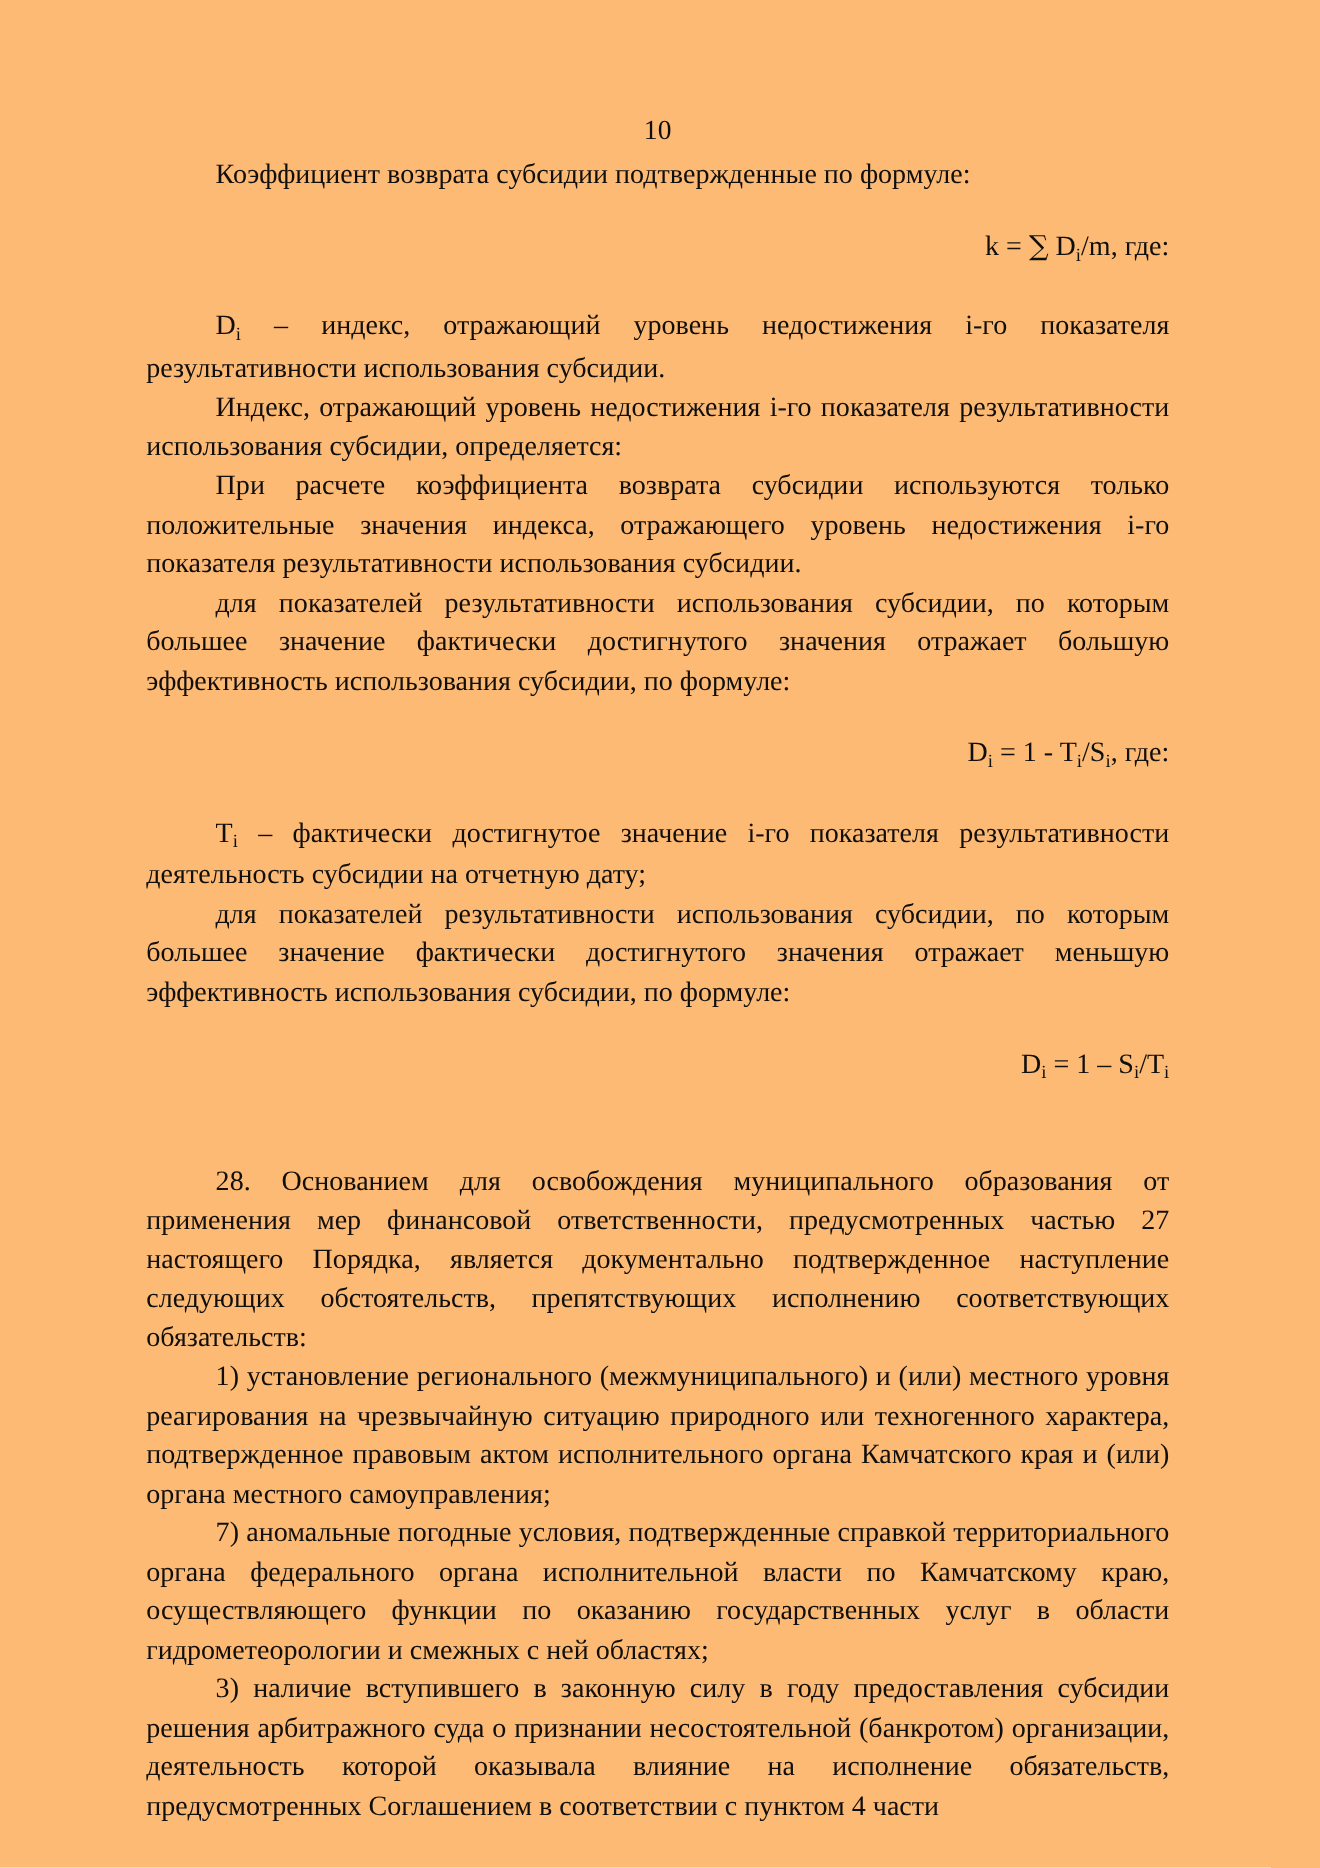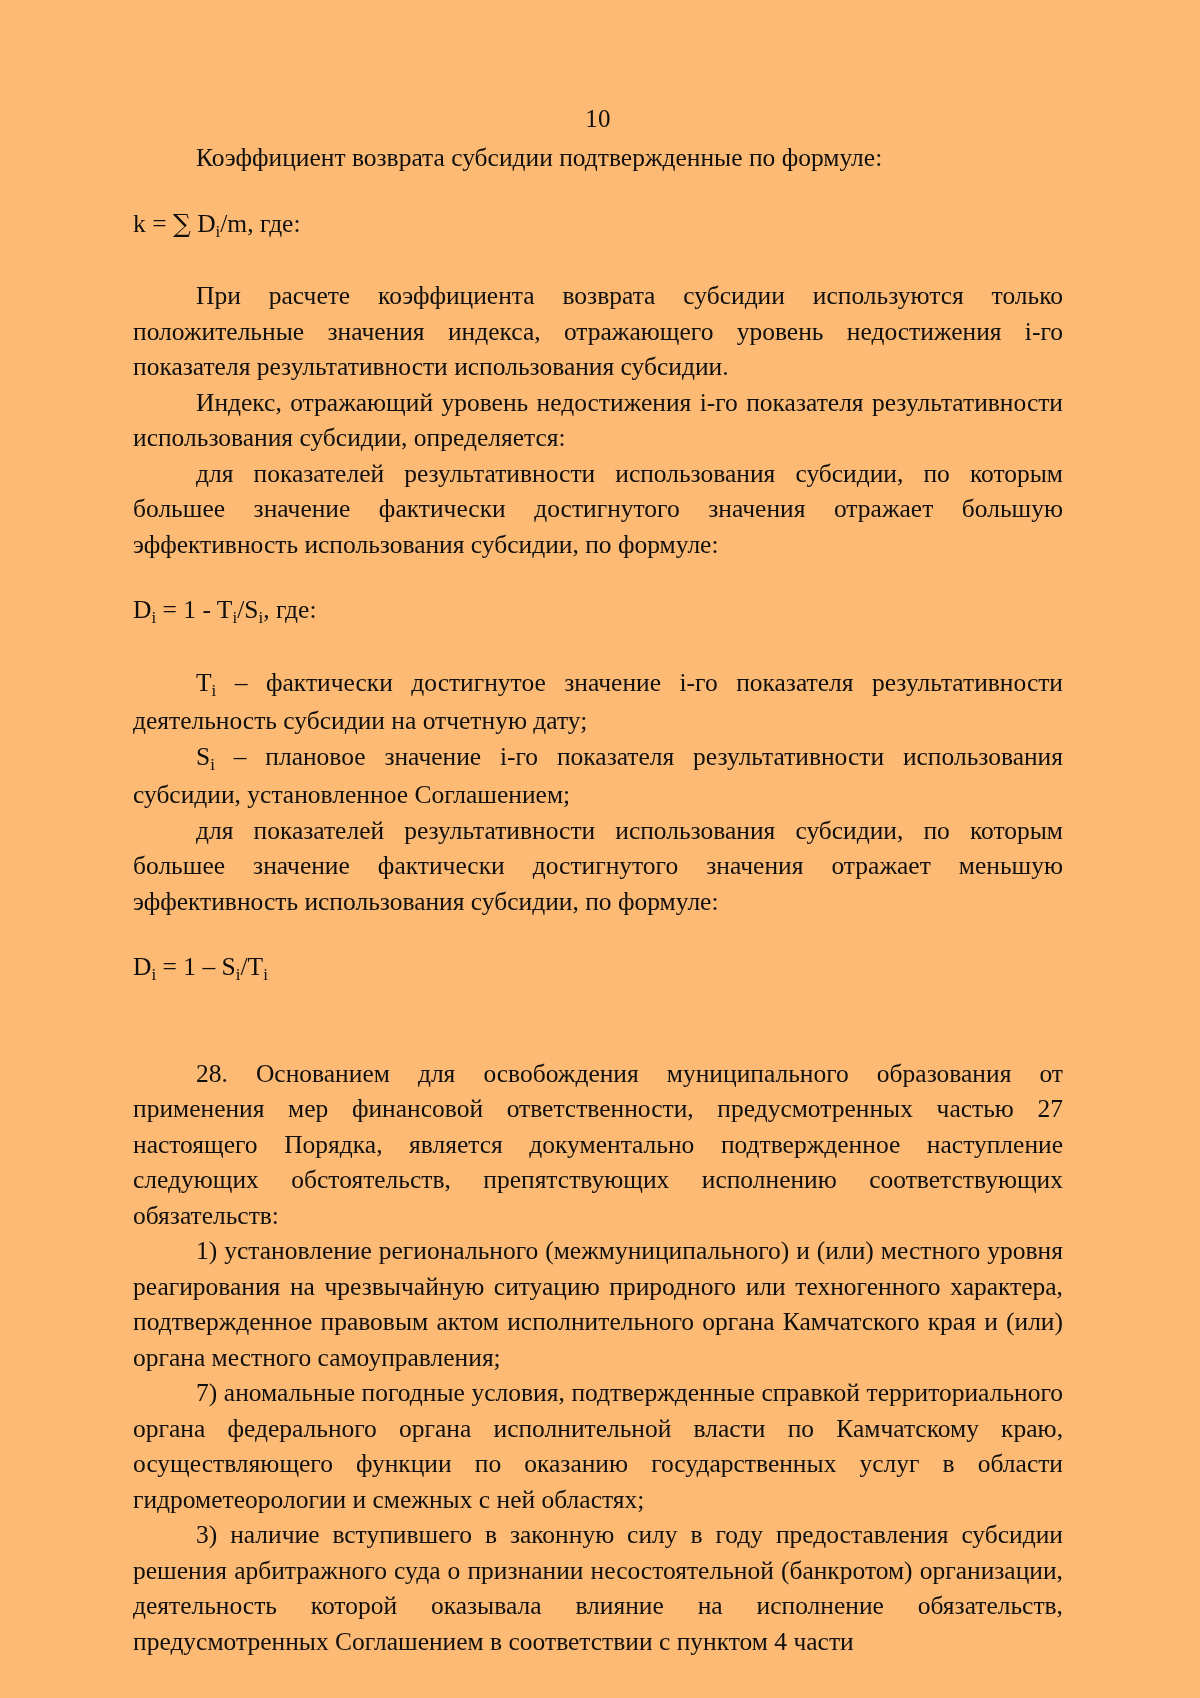--- a/index.html
+++ b/index.html
@@ -31,21 +31,21 @@
   }
   p {
     margin: 0;
     font-size: 25.5px;
     line-height: 35.5px;
     text-align: justify;
     text-justify: inter-word;
     text-indent: 63px;
   }
   .formula {
-    text-align: left;
+    text-align: right;
     font-size: 25.5px;
     line-height: 35.5px;
     text-indent: 0;
     margin: 30px 0 34px 0;
   }
   sub {
     font-size: 17px;
     vertical-align: baseline;
     position: relative;
     top: 5px;
@@ -65,38 +65,38 @@
   <div class="content">
 
     <div class="page-number">10</div>
 
     <p>Коэффициент возврата субсидии    подтвержденные по формуле:</p>
 
     <div class="formula">
       <span>k = </span><span class="sum">∑</span><span> D</span><sub>i</sub><span>/m, где:</span>
     </div>
 
+    <p>
+      <span>D</span><sub>i</sub><span> – индекс, отражающий уровень недостижения i-го показателя результативности использования субсидии.</span>
+    </p>
+
+    <p>Индекс, отражающий уровень недостижения i-го показателя результативности использования субсидии, определяется:</p>
 
     <p>При расчете коэффициента возврата субсидии используются только положительные значения индекса, отражающего уровень недостижения i-го показателя результативности использования субсидии.</p>
-
-    <p>Индекс, отражающий уровень недостижения i-го показателя результативности использования субсидии, определяется:</p>
 
     <p>для показателей результативности использования субсидии, по которым большее значение фактически достигнутого значения отражает большую эффективность использования субсидии, по формуле:</p>
 
     <div class="formula">
       <span>D</span><sub>i</sub><span> = 1 - T</span><sub>i</sub><span>/S</span><sub>i</sub><span>, где:</span>
     </div>
 
     <p>
       <span>T</span><sub>i</sub><span> – фактически достигнутое значение i-го показателя результативности деятельность субсидии на отчетную дату;</span>
     </p>
 
-    <p>
-      <span>S</span><sub>i</sub><span> – плановое значение i-го показателя результативности использования субсидии, установленное Соглашением;</span>
-    </p>
 
     <p>для показателей результативности использования субсидии, по которым большее значение фактически достигнутого значения отражает меньшую эффективность использования субсидии, по формуле:</p>
 
     <div class="formula">
       <span>D</span><sub>i</sub><span> = 1 – S</span><sub>i</sub><span>/T</span><sub>i</sub>
     </div>
 
     <div class="block-spacer"></div>
 
     <p>28. Основанием для освобождения муниципального образования от применения мер финансовой ответственности, предусмотренных частью 27 настоящего Порядка, является документально подтвержденное наступление следующих обстоятельств, препятствующих исполнению соответствующих обязательств:</p>

